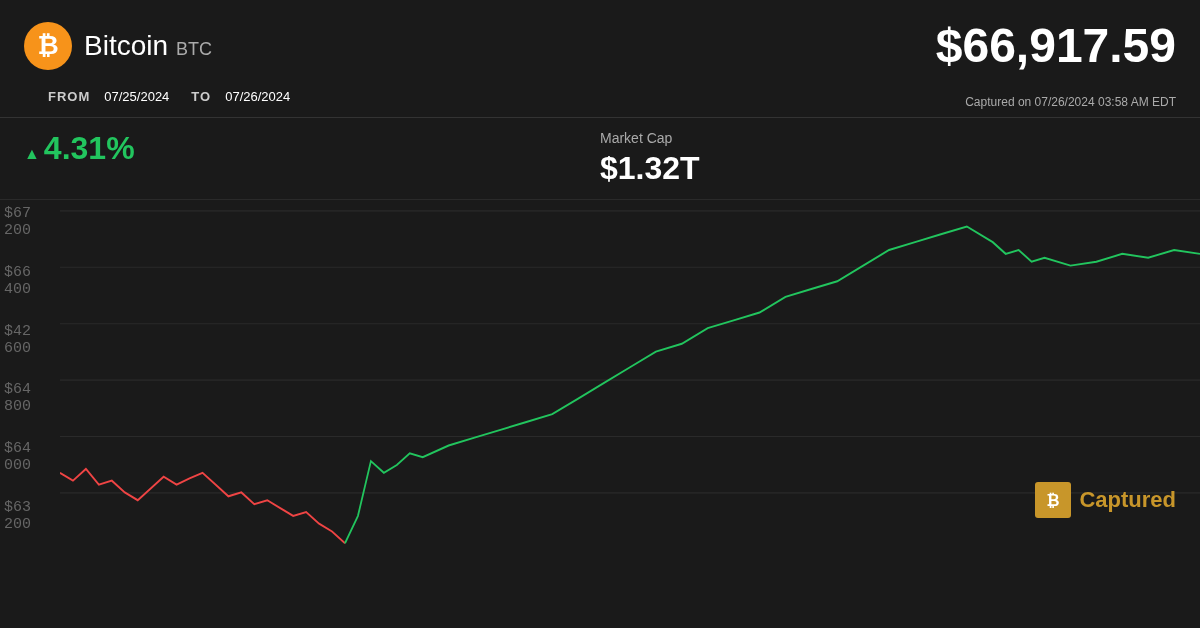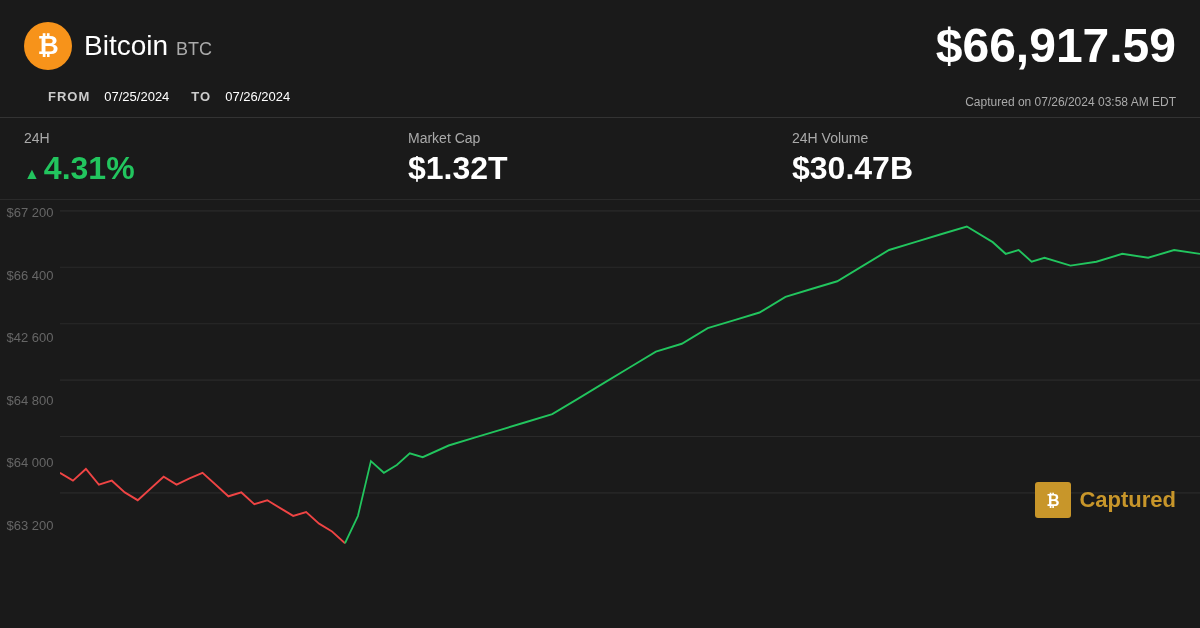--- a/index.html
+++ b/index.html
@@ -127,23 +127,24 @@
       left: 0;
       top: 0;
       bottom: 20px;
       width: 60px;
       display: flex;
       flex-direction: column;
       justify-content: space-between;
       padding: 5px 4px;
     }
     .y-label {
-      font-size: 13px;
+      font-size: 15px;
       color: #666;
-      text-align: center;
+      text-align: left;
+      font-family: Liberation Mono, monospace;
     }
     .chart-canvas-wrap {
       position: relative;
       height: 100%;
       overflow: hidden;
     }
     .coindesk-logo {
       position: absolute;
       bottom: 40px;
       right: 24px;
@@ -194,32 +195,27 @@
     <span class="date-label">FROM</span>
     <span class="date-value">07/25/2024</span>
     <span class="date-to">TO</span>
     <span class="date-value">07/26/2024</span>
   </div>
   <span class="captured-text">Captured on 07/26/2024 03:58 AM EDT</span>
 </div>
 
 <div class="stats-row">
   <div class="stat-item">
-    <div class="stat-label">24H</div>
     <div class="stat-value green">
       <span class="change-arrow">▲</span><span>4.31%</span>
     </div>
   </div>
   <div class="stat-item">
     <div class="stat-label">Market Cap</div>
     <div class="stat-value">$1.32T</div>
-  </div>
-  <div class="stat-item">
-    <div class="stat-label">24H Volume</div>
-    <div class="stat-value">$30.47B</div>
   </div>
 </div>
 
 <div class="chart-area">
   <div class="y-axis-labels" id="y-axis-labels">
       <div class="y-label">$67 200</div>
       <div class="y-label">$66 400</div>
       <div class="y-label">$42 600</div>
       <div class="y-label">$64 800</div>
       <div class="y-label">$64 000</div>

